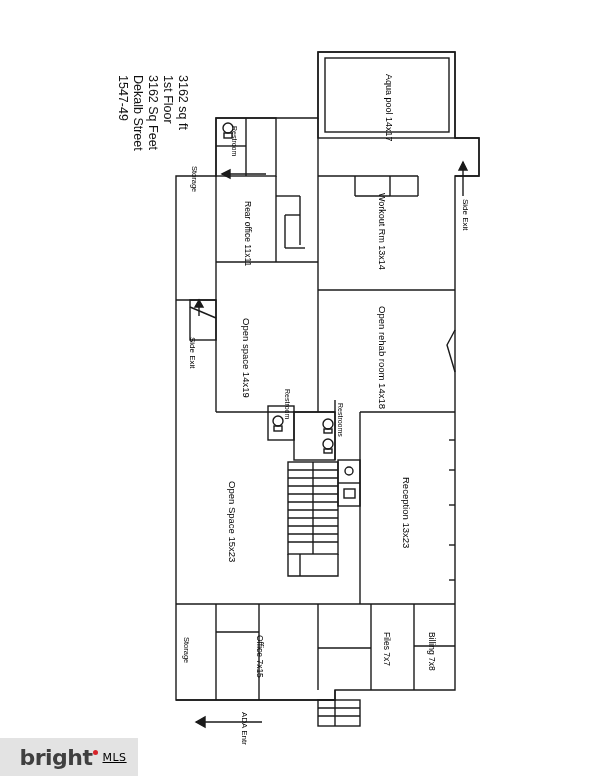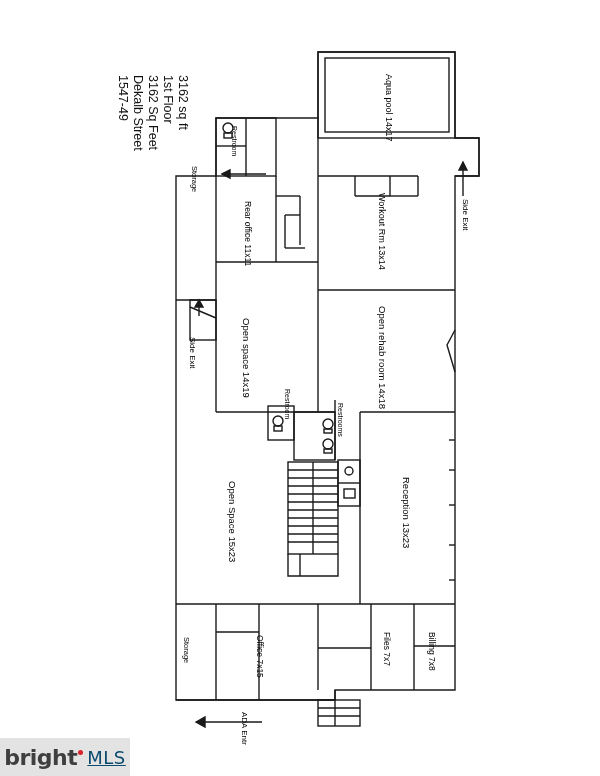--- a/index.html
+++ b/index.html
@@ -54,41 +54,42 @@
   #watermark {
     position: absolute;
     left: 0;
     bottom: 0;
     width: 130px;
     height: 38px;
     background: #e3e3e3;
     display: flex;
     align-items: center;
     justify-content: center;
+    padding-left: 8px;
   }
   #watermark .wm-bright {
     font-family: "DejaVu Sans", sans-serif;
     font-size: 22px;
     font-weight: bold;
     color: #3f3f3f;
     letter-spacing: -0.5px;
   }
   #watermark .wm-dot {
     display: inline-block;
     width: 5px;
     height: 5px;
     border-radius: 50%;
     background: #d8232a;
     margin: 0 1px 9px 1px;
     vertical-align: bottom;
   }
   #watermark .wm-mls {
     font-family: "DejaVu Sans", sans-serif;
-    font-size: 18px;
-    color: #0c4a6e;
+    font-size: 11px;
+    color: #000000;
     margin-left: 3px;
     letter-spacing: 0.5px;
     text-decoration: underline;
   }
 </style>
 </head>
 <body>
 
 <div id="floorplan-root">
 

